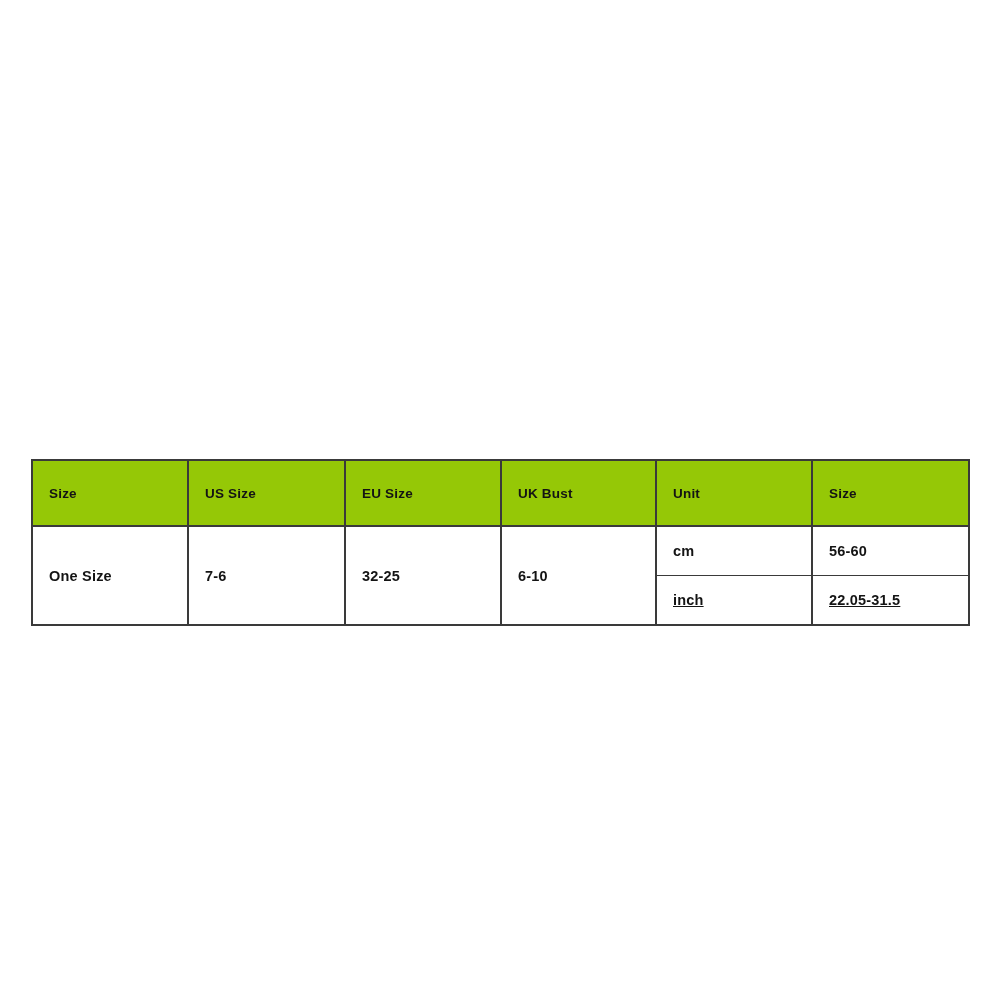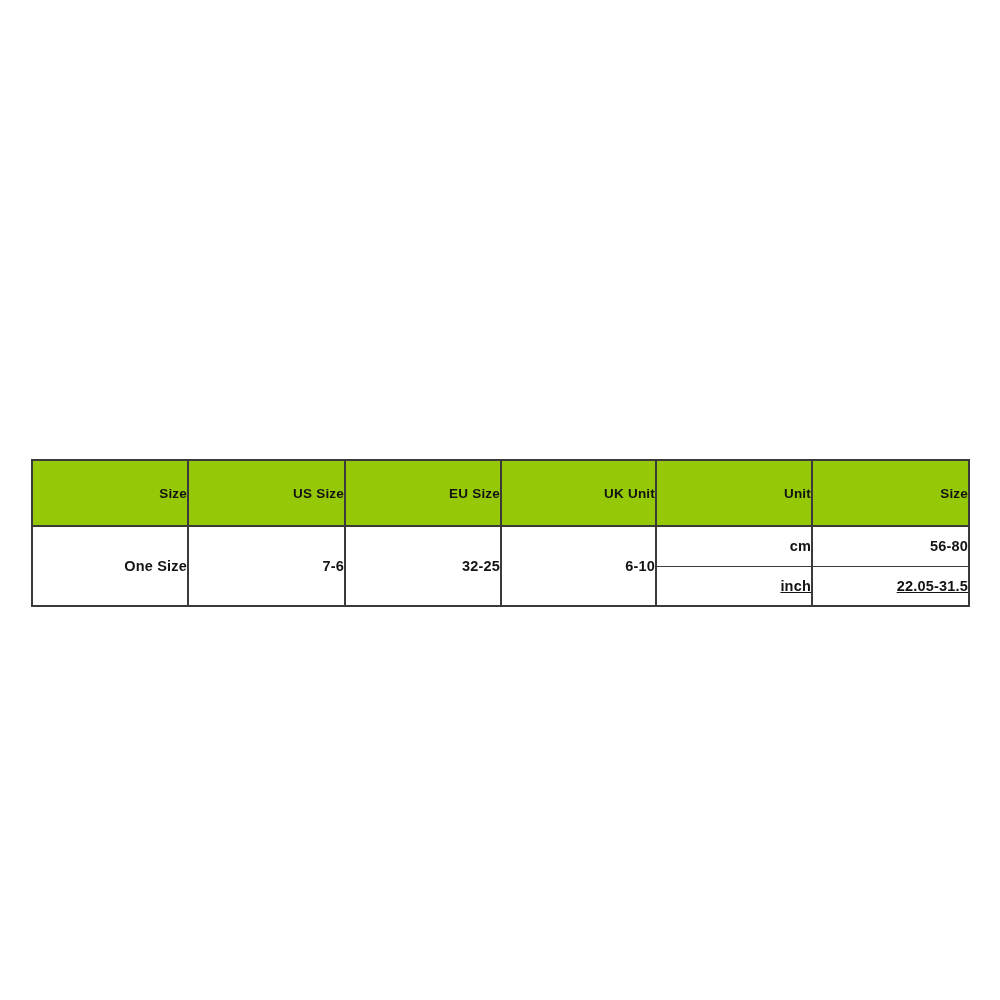--- a/index.html
+++ b/index.html
@@ -33,25 +33,25 @@
   #size-chart col.c-size  { width: 156px; }
   #size-chart col.c-us    { width: 157px; }
   #size-chart col.c-eu    { width: 156px; }
   #size-chart col.c-uk    { width: 155px; }
   #size-chart col.c-unit  { width: 156px; }
   #size-chart col.c-bust  { width: 157px; }
 
   #size-chart th,
   #size-chart td {
     border: 2px solid #3a3a3a;
-    text-align: right;
+    text-align: left;
     vertical-align: middle;
     color: #141414;
     font-weight: bold;
-    padding: 0;
+    padding: 16px;
     box-sizing: border-box;
   }
 
   #size-chart thead th {
     background: #95c806;
     height: 66px;
     font-size: 13.5px;
     letter-spacing: 0.2px;
   }
 
@@ -96,34 +96,34 @@
       <col class="c-uk">
       <col class="c-unit">
       <col class="c-bust">
     </colgroup>
 
     <thead>
       <tr>
         <th>Size</th>
         <th>US Size</th>
         <th>EU Size</th>
-        <th>UK Unit</th>
+        <th>UK Bust</th>
         <th>Unit</th>
         <th>Size</th>
       </tr>
     </thead>
 
     <tbody>
       <tr class="row-unit-first">
         <td class="span-cell" rowspan="2">One Size</td>
         <td class="span-cell" rowspan="2">7-6</td>
         <td class="span-cell" rowspan="2">32-25</td>
         <td class="span-cell" rowspan="2">6-10</td>
         <td class="sub-cell">cm</td>
-        <td class="sub-cell">56-80</td>
+        <td class="sub-cell">56-60</td>
       </tr>
       <tr class="row-unit-last">
         <td class="sub-cell">inch</td>
         <td class="sub-cell">22.05-31.5</td>
       </tr>
     </tbody>
   </table>
 
 </div>
 

